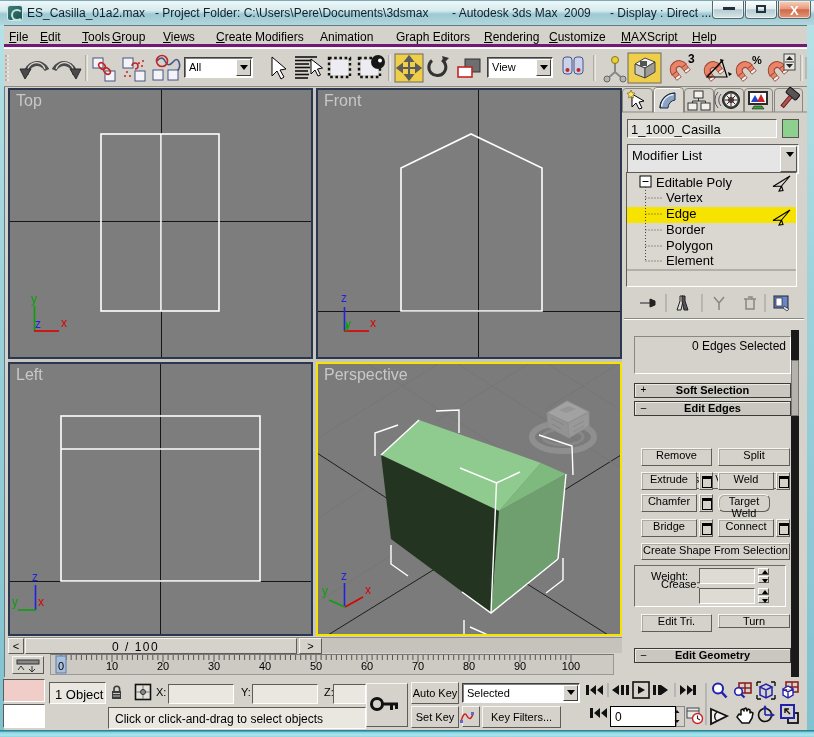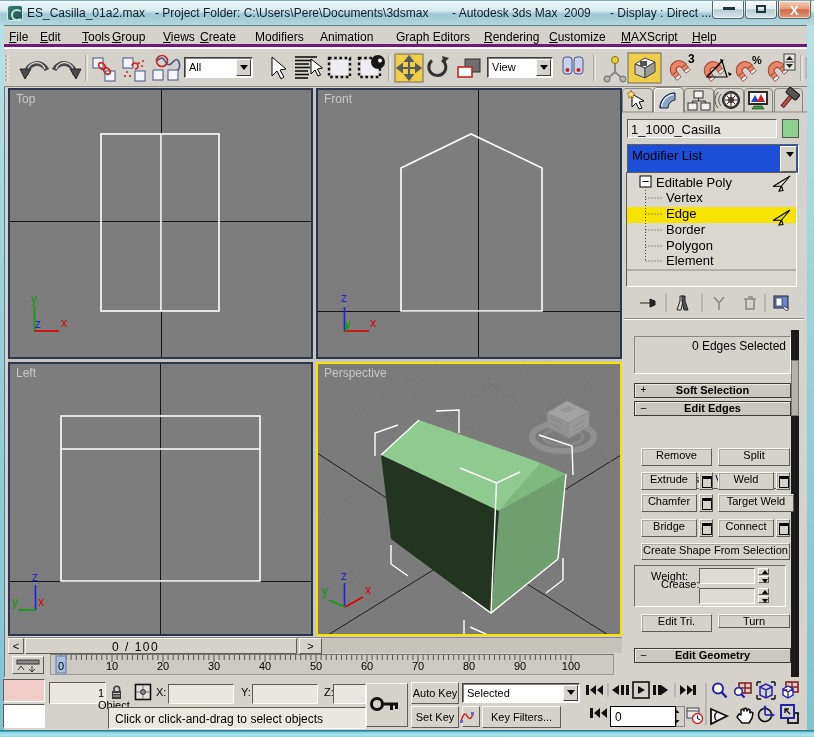--- a/index.html
+++ b/index.html
@@ -26,21 +26,21 @@
 .mu { text-decoration:underline; }
 
 #toolbar { position:absolute; left:4px; top:48px; width:803px; height:39px; background:#d5d2cb; border-top:1px solid #fff; border-bottom:1px solid #8b887f; }
 .combo { position:absolute; background:#fff; border:1px solid #404040; border-right-color:#fff; border-bottom-color:#fff; box-shadow:inset 1px 1px 0 #808080; font-size:11px; }
 .combo .cbtn { position:absolute; right:1px; top:1px; bottom:1px; width:15px; background:#d5d2cb; border:1px solid #fff; border-right-color:#404040; border-bottom-color:#404040; }
 .carrow { position:absolute; width:0; height:0; border:4px solid transparent; border-top:5px solid #000; }
 
 #vpwrap { position:absolute; left:8px; top:88px; width:614px; height:548px; background:#c8c5be; }
 .vp { position:absolute; background:#7d7d7d; border:2px solid #2a3750; }
 #vpPersp { border:2px solid #f6e400; background:#7b7b7b;}
-.vplabel { position:absolute; left:6px; top:2px; font-size:12px; color:#c8c8c8; }
+.vplabel { position:absolute; left:6px; top:2px; font-size:16px; color:#c8c8c8; }
 
 #cpanel { position:absolute; left:622px; top:87px; width:185px; height:598px; background:#d5d2cb; }
 .sunken { background:#d5d2cb; border:1px solid #6e6b63; border-right-color:#fff; border-bottom-color:#fff; }
 .btn { position:absolute; background:#d5d2cb; border:1px solid #f7f5f1; border-right-color:#5f5c55; border-bottom-color:#5f5c55; box-shadow:1px 1px 0 #aca99f inset; font-size:11px; text-align:center; color:#000; }
 .rollhead { position:absolute; left:12px; width:157px; height:15px; background:#cac7c0; border:1px solid #3c3a36; box-shadow:inset 1px 1px 0 #eceae5; font-size:11px; font-weight:bold; text-align:center; color:#000; }
 .rollsign { position:absolute; left:4px; top:2px; width:9px; height:9px; font-size:10px; line-height:8px; font-weight:normal; }
 
 #timeslider { position:absolute; left:8px; top:637px; width:614px; height:16px; background:#c6c3bc; border-top:1px solid #8b887f; }
 #trackbar { position:absolute; left:8px; top:654px; width:614px; height:22px; background:#d5d2cb; }
 #statusbar { position:absolute; left:4px; top:677px; width:803px; height:53px; background:#d5d2cb; }
@@ -73,21 +73,21 @@
       <span class="wglyph" style="left:11px;top:2px;color:#fff;font-size:13px;">X</span>
     </div>
 </div>
 <div id="client"></div>
 <div id="menubar">
   <span class="mitem" style="left:5px;"><span class="mu">F</span>ile</span>
   <span class="mitem" style="left:36px;"><span class="mu">E</span>dit</span>
   <span class="mitem" style="left:68px;margin-left:10px;"><span class="mu">T</span>ools</span>
   <span class="mitem" style="left:108px;"><span class="mu">G</span>roup</span>
   <span class="mitem" style="left:159px;"><span class="mu">V</span>iews</span>
-  <span class="mitem" style="left:196px;text-align:right;"><span class="mu">C</span>reate</span>
+  <span class="mitem" style="left:212px;text-align:right;"><span class="mu">C</span>reate</span>
   <span class="mitem" style="left:251px;">Modifiers</span>
   <span class="mitem" style="left:316px;">Animation</span>
   <span class="mitem" style="left:392px;">Graph Editors</span>
   <span class="mitem" style="left:480px;"><span class="mu">R</span>endering</span>
   <span class="mitem" style="left:545px;"><span class="mu">C</span>ustomize</span>
   <span class="mitem" style="left:617px;"><span class="mu">M</span>AXScript</span>
   <span class="mitem" style="left:688px;"><span class="mu">H</span>elp</span>
 </div>
 <div id="toolbar">
 <svg width="803" height="38" style="position:absolute;left:0;top:0;">
@@ -390,21 +390,21 @@
       <rect x="8" y="2" width="13" height="7" rx="1.5" fill="#555" stroke="#111"></rect>
       <rect x="13" y="9" width="3.5" height="13" fill="#b45050" stroke="#5c1c1c"></rect>
     </g>
   </svg>
 
   <div class="sfield" style="left:5px;top:32px;width:150px;height:19px;background:#e3e1db;">
       <span style="position:absolute;left:3px;top:2px;font-size:13px;">1_1000_Casilla</span>
     </div>
   <div style="position:absolute;left:160px;top:32px;width:17px;height:19px;background:#8ed18e;border:1px solid #555;"></div>
 
-  <div class="sfield" style="left:5px;top:57px;width:172px;height:30px;background:#1d4ed8;">
+  <div class="sfield" style="left:5px;top:57px;width:172px;height:30px;background:#e5e5e5;">
     <span style="position:absolute;left:4px;top:3px;font-size:13px;">Modifier List</span>
     <span style="position:absolute;right:1px;top:1px;bottom:1px;width:17px;background:#d5d2cb;border:1px solid #fff;border-right-color:#555;border-bottom-color:#555;"></span>
     <span class="carrow" style="right:4px;top:7px;"></span>
   </div>
 
   <div class="sfield" style="left:4px;top:85px;width:171px;height:115px;background:#dad7d1;">
     <svg width="169" height="113" style="position:absolute;left:0;top:0;" font-size="13">
       <rect x="0" y="34" width="169" height="16" fill="#f6e400"></rect>
       <g fill="#000">
         <text x="29" y="14">Editable Poly</text>
@@ -460,21 +460,21 @@
   <div class="rollhead" style="top:314px;"><span class="rollsign">–</span>Edit Edges</div>
   <div class="btn" style="left:19px;top:339px;width:149px;height:17px;margin-top:46px;">Insert Vertex</div>
   <div class="btn" style="left:19px;top:361px;width:71px;height:18px;">Remove</div>
   <div class="btn" style="left:96px;top:361px;width:72px;height:18px;">Split</div>
   <div class="btn" style="left:19px;top:385px;width:56px;height:18px;">Extrude</div>
   <div class="btn sq" style="left:77px;top:385px;width:14px;height:18px;"></div>
   <div class="btn" style="left:96px;top:385px;width:56px;height:18px;">Weld</div>
   <div class="btn sq" style="left:154px;top:385px;width:14px;height:18px;"></div>
   <div class="btn" style="left:19px;top:407px;width:56px;height:18px;">Chamfer</div>
   <div class="btn sq" style="left:77px;top:407px;width:14px;height:18px;"></div>
-  <div class="btn" style="left:96px;top:407px;width:76px;height:18px;">Target Weld</div>
+  <div class="btn" style="left:96px;top:407px;width:52px;height:18px;border-radius:6px;">Target Weld</div>
   <div class="btn" style="left:19px;top:432px;width:56px;height:18px;">Bridge</div>
   <div class="btn sq" style="left:77px;top:432px;width:14px;height:18px;"></div>
   <div class="btn" style="left:96px;top:432px;width:56px;height:18px;">Connect</div>
   <div class="btn sq" style="left:154px;top:432px;width:14px;height:18px;"></div>
   <div class="btn" style="left:19px;top:456px;width:149px;height:17px;font-size:11px;">Create Shape From Selection</div>
   <div class="sunken" style="position:absolute;left:12px;top:478px;width:152px;height:42px;">
     <span style="position:absolute;left:16px;top:4px;font-size:11px;">Weight:</span>
     <span class="sfield" style="left:64px;top:2px;width:56px;height:16px;background:#dedbd4;"></span>
     <span class="spin" style="left:123px;top:2px;">
         <b class="up" style="top:0;"></b>
@@ -625,21 +625,21 @@
           <text x="520" y="15" text-anchor="middle">100</text>
         </g>
     </svg>
   </div>
 </div>
 <div id="statusbar">
 
   <div class="sfield" style="left:-1px;top:2px;width:42px;height:23px;background:#f0cdc9;"></div>
   <div class="sfield" style="left:-1px;top:27px;width:42px;height:24px;background:#ffffff;"></div>
   <div class="sfield" style="left:45px;top:5px;width:57px;height:22px;">
-      <span style="position:absolute;left:5px;top:4px;font-size:11px;margin-left:43px;">1 Object</span>
+      <span style="position:absolute;left:5px;top:4px;font-size:13px;">1 Object</span>
     </div>
 
   <span style="position:absolute;left:152px;top:9px;font-size:11px;">X:</span>
   <div class="sfield" style="left:164px;top:7px;width:66px;height:20px;"></div>
   <span style="position:absolute;left:237px;top:9px;font-size:11px;">Y:</span>
   <div class="sfield" style="left:248px;top:7px;width:66px;height:20px;"></div>
   <span style="position:absolute;left:320px;top:9px;font-size:11px;">Z:</span>
   <div class="sfield" style="left:329px;top:7px;width:33px;height:20px;"></div>
 
   <div class="sfield" style="left:104px;top:30px;width:258px;height:22px;background:#e9e7e0;">

